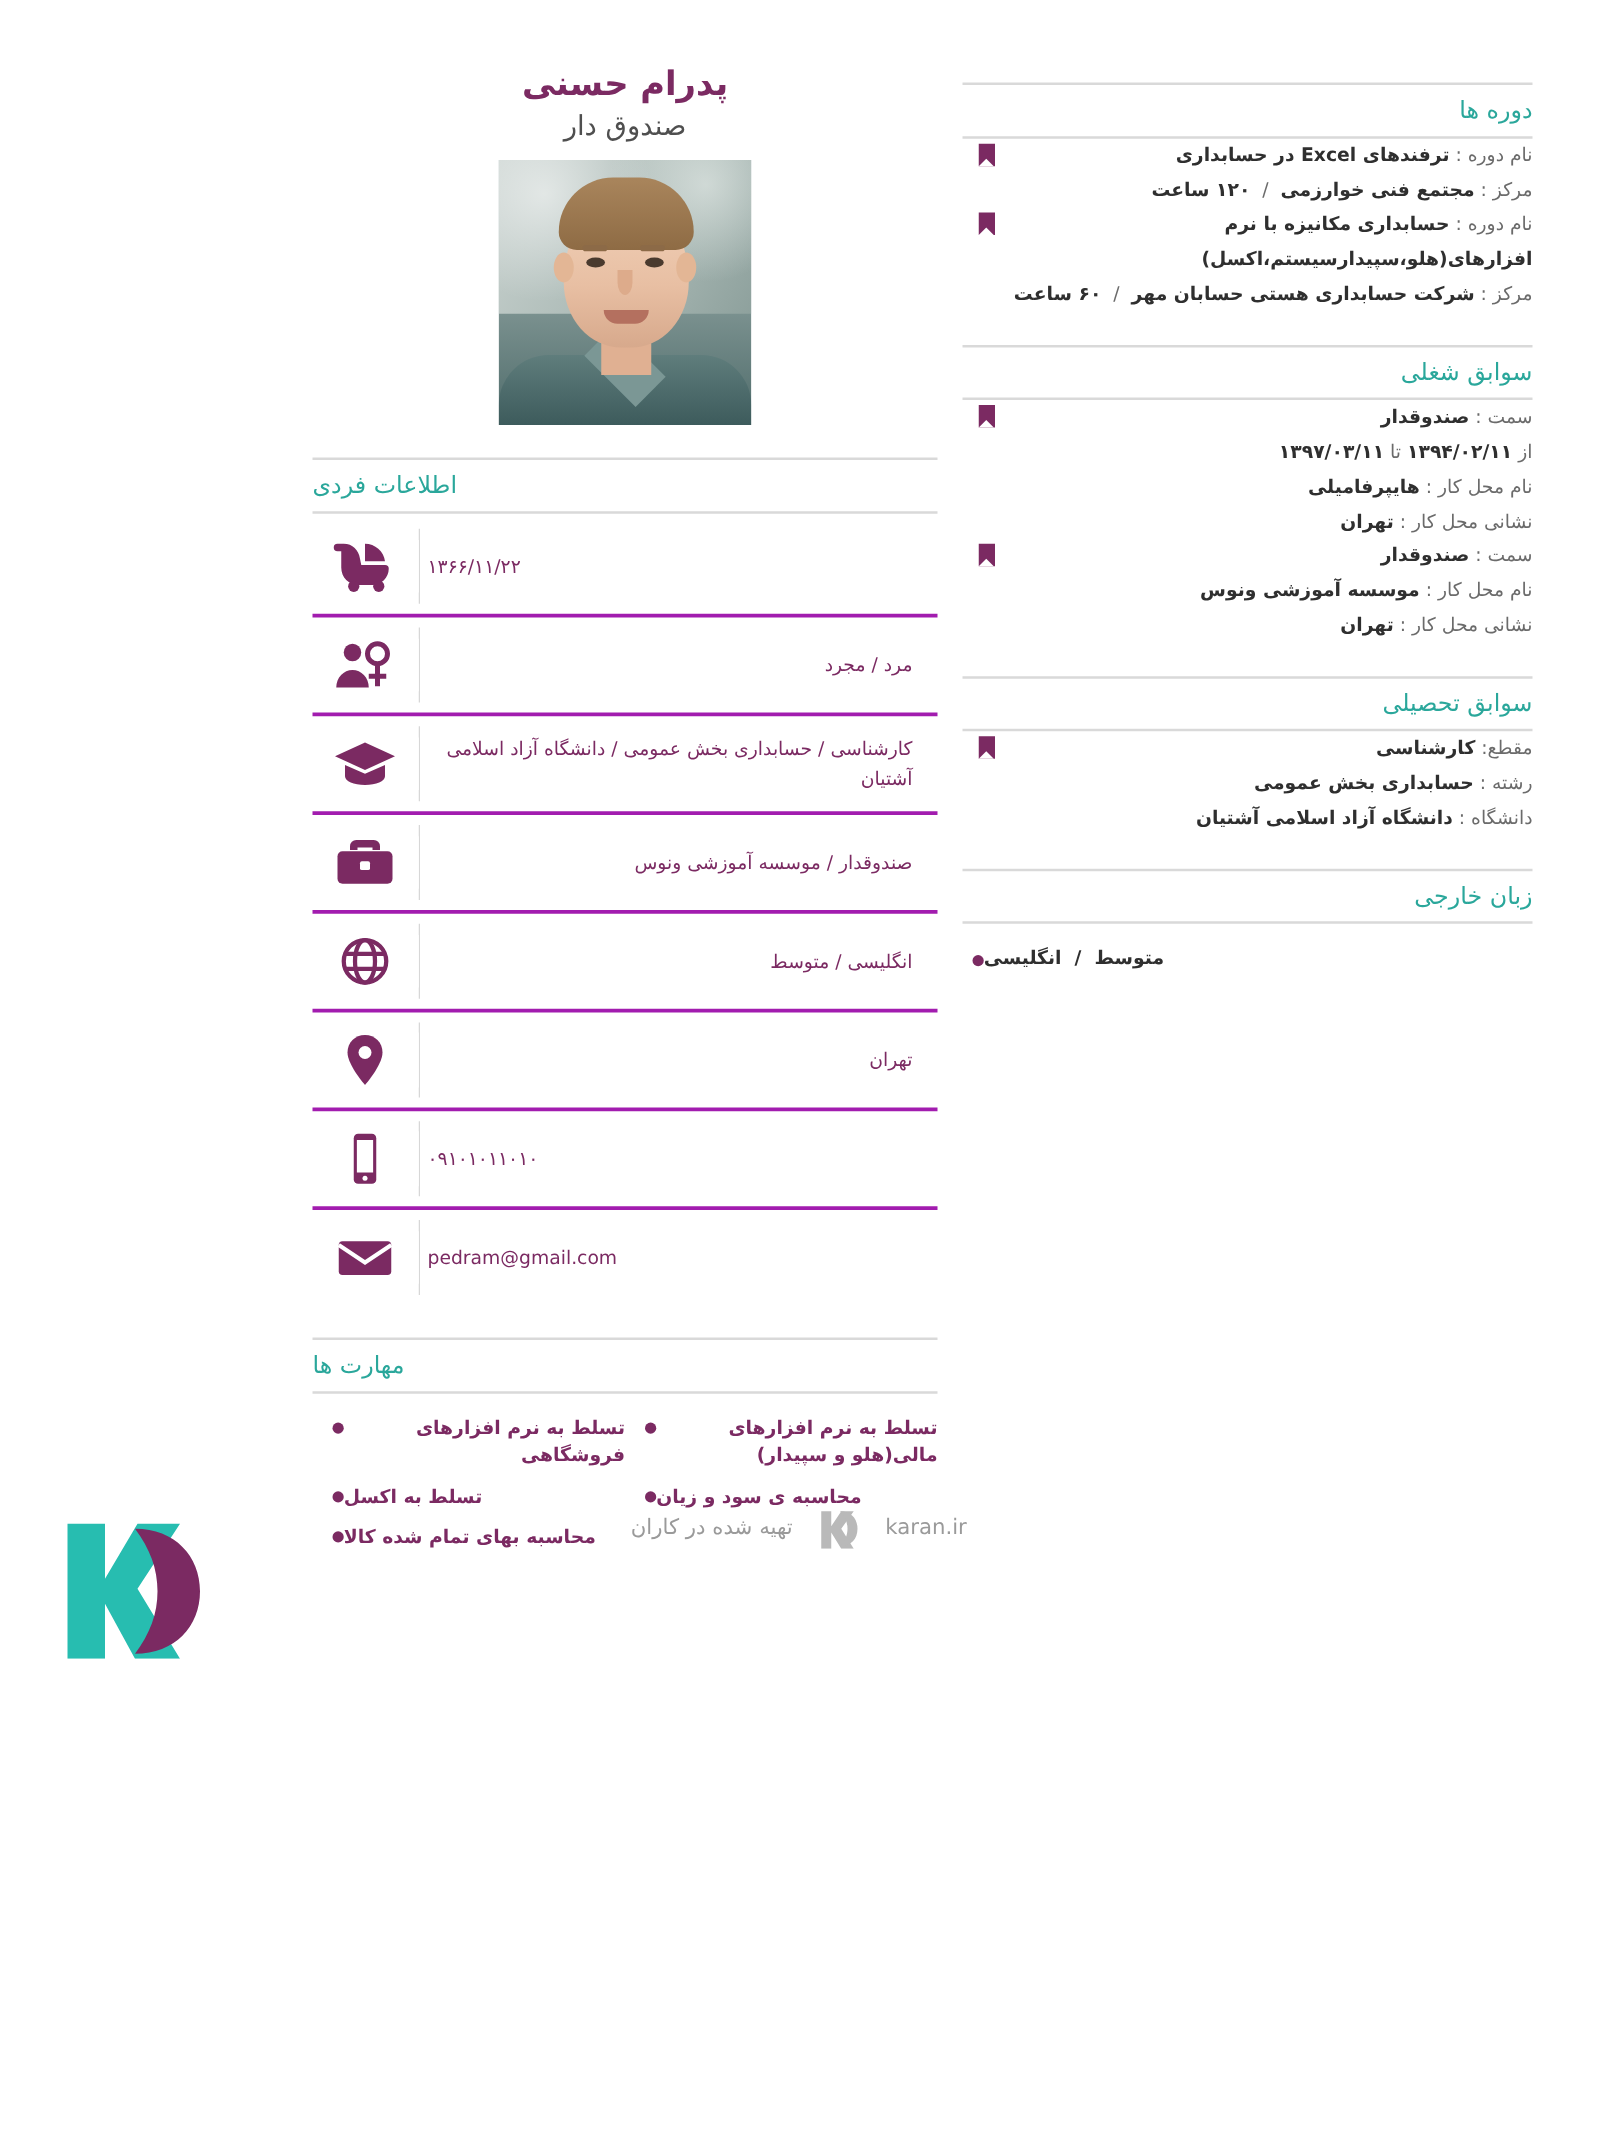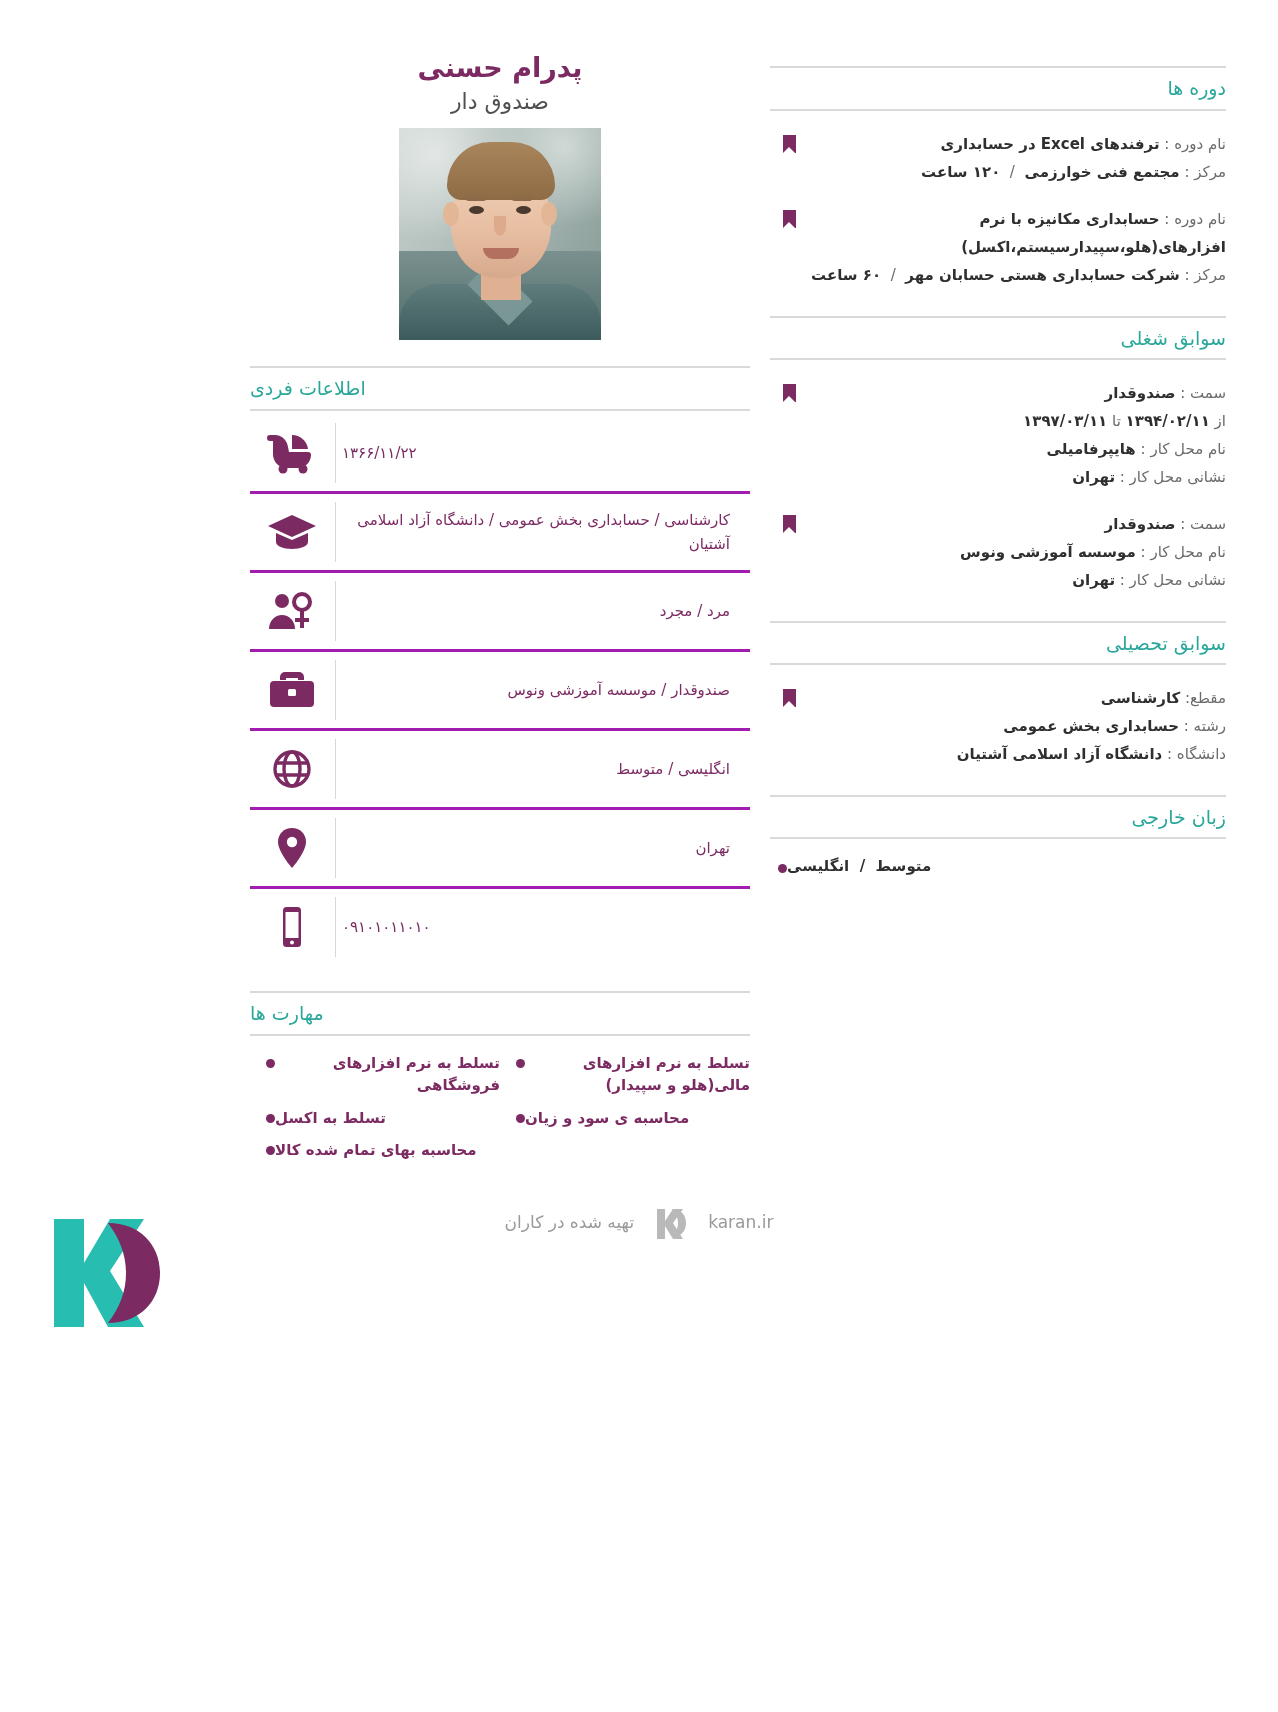--- a/index.html
+++ b/index.html
@@ -246,21 +246,20 @@
     font-size: 15px;
     font-weight: bold;
     text-align: right;
     line-height: 1.5;
   }
 
   
   .entry {
     display: flex;
     flex-direction: row-reverse;
-    margin-top: 20px;
   }
   .entry-marker {
     width: 26px;
     min-width: 26px;
     display: flex;
     justify-content: flex-start;
     padding-top: 4px;
   }
   .bookmark {
     width: 13px; height: 18px;
@@ -515,45 +514,45 @@
                 <circle cx="37" cy="37" r="4.5"></circle>
               </svg>
             </div>
             <div class="info-sep"></div>
             <div class="info-text ltr">۱۳۶۶/۱۱/۲۲</div>
           </div>
 
           <div class="info-row">
             <div class="info-icon">
               <svg width="52" height="42" viewBox="0 0 52 42" fill="#7b2a62" aria-hidden="true">
-                <path d="M26 4 2 15l24 11 24-11L26 4z"></path>
-                <path d="M10 22v9c0 4 7 7 16 7s16-3 16-7v-9l-16 7-16-7z"></path>
-              </svg>
-            </div>
-            <div class="info-sep"></div>
-            <div class="info-text">کارشناسی / حسابداری بخش عمومی / دانشگاه آزاد اسلامی آشتیان</div>
-          </div>
-
-          <div class="info-row">
-            <div class="info-icon">
-              <svg width="52" height="42" viewBox="0 0 52 42" fill="#7b2a62" aria-hidden="true">
                 <circle cx="16" cy="11" r="7"></circle>
                 <path d="M3 39c0-8 6-14 13-14s13 6 13 14H3z"></path>
                 <circle cx="36" cy="12" r="8" fill="none" stroke="#7b2a62" stroke-width="4"></circle>
                 <path d="M34 20h4v18h-4z"></path>
                 <path d="M29 28h14v4H29z"></path>
               </svg>
             </div>
             <div class="info-sep"></div>
             <div class="info-text">مرد / مجرد</div>
           </div>
 
           <div class="info-row">
             <div class="info-icon">
               <svg width="52" height="42" viewBox="0 0 52 42" fill="#7b2a62" aria-hidden="true">
+                <path d="M26 4 2 15l24 11 24-11L26 4z"></path>
+                <path d="M10 22v9c0 4 7 7 16 7s16-3 16-7v-9l-16 7-16-7z"></path>
+              </svg>
+            </div>
+            <div class="info-sep"></div>
+            <div class="info-text">کارشناسی / حسابداری بخش عمومی / دانشگاه آزاد اسلامی آشتیان</div>
+          </div>
+
+          <div class="info-row">
+            <div class="info-icon">
+              <svg width="52" height="42" viewBox="0 0 52 42" fill="#7b2a62" aria-hidden="true">
                 <path d="M19 3h14a5 5 0 0 1 5 5v3h-6V9H20v2h-6V8a5 5 0 0 1 5-5z"></path>
                 <rect x="4" y="12" width="44" height="26" rx="4"></rect>
                 <rect x="22" y="20" width="8" height="7" rx="1.5" fill="#ffffff"></rect>
               </svg>
             </div>
             <div class="info-sep"></div>
             <div class="info-text">صندوقدار / موسسه آموزشی ونوس</div>
           </div>
 
           <div class="info-row">
@@ -584,20 +583,30 @@
               <svg width="52" height="44" viewBox="0 0 52 44" fill="#7b2a62" aria-hidden="true">
                 <rect x="17" y="2" width="18" height="40" rx="3.5"></rect>
                 <rect x="19.5" y="7" width="13" height="26" fill="#ffffff"></rect>
                 <circle cx="26" cy="37.5" r="2" fill="#ffffff"></circle>
               </svg>
             </div>
             <div class="info-sep"></div>
             <div class="info-text ltr">۰۹۱۰۱۰۱۱۰۱۰</div>
           </div>
 
+          <div class="info-row">
+            <div class="info-icon">
+              <svg width="52" height="42" viewBox="0 0 52 42" fill="#7b2a62" aria-hidden="true">
+                <rect x="5" y="8" width="42" height="27" rx="3"></rect>
+                <path d="M5 11l21 14 21-14" fill="none" stroke="#ffffff" stroke-width="3.2"></path>
+              </svg>
+            </div>
+            <div class="info-sep"></div>
+            <div class="info-text ltr">pedram@gmail.com</div>
+          </div>
 
         </div>
       </div>
 
       <div class="section">
         <div class="sec-head right-align">مهارت ها</div>
 
         <div class="skills-grid">
           <div class="skills-col">
             <div class="skill">

